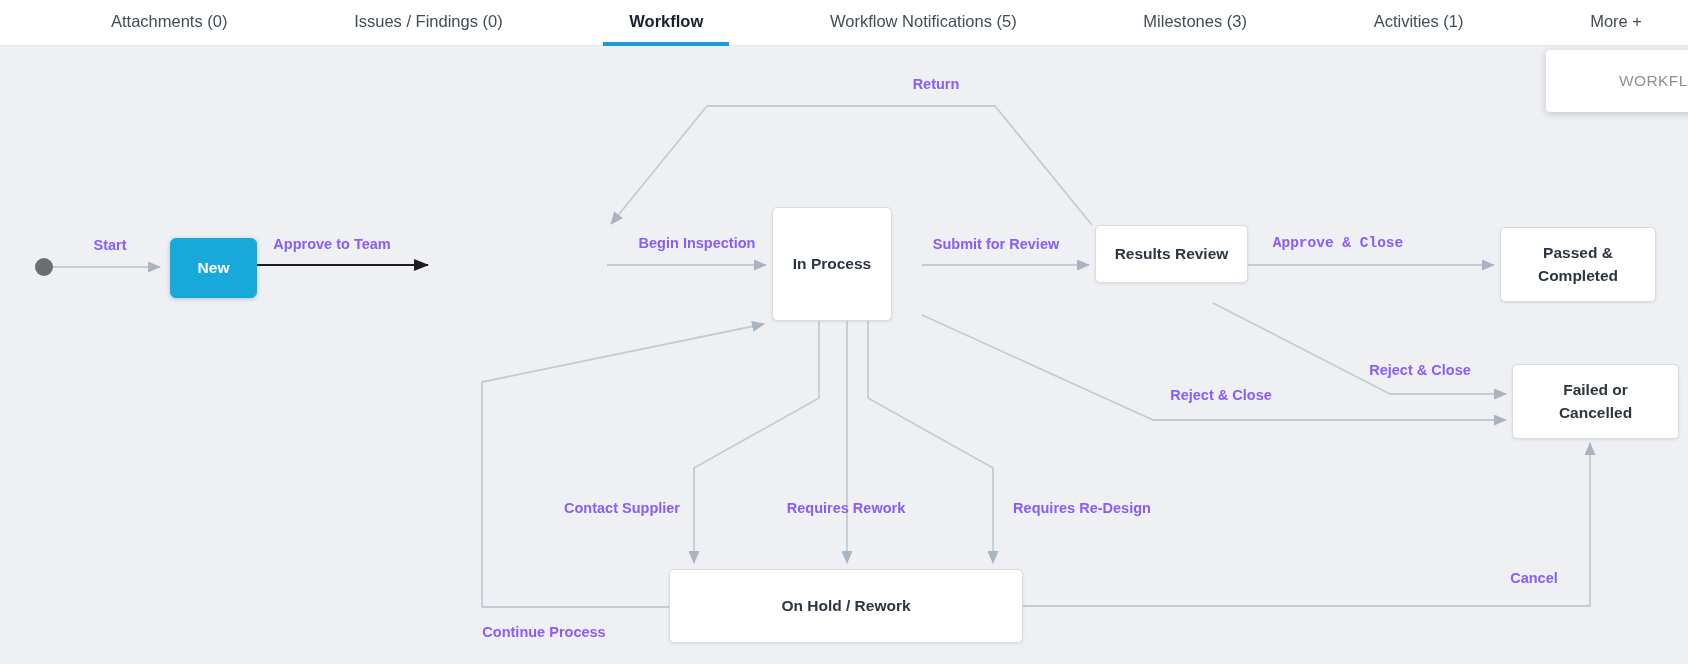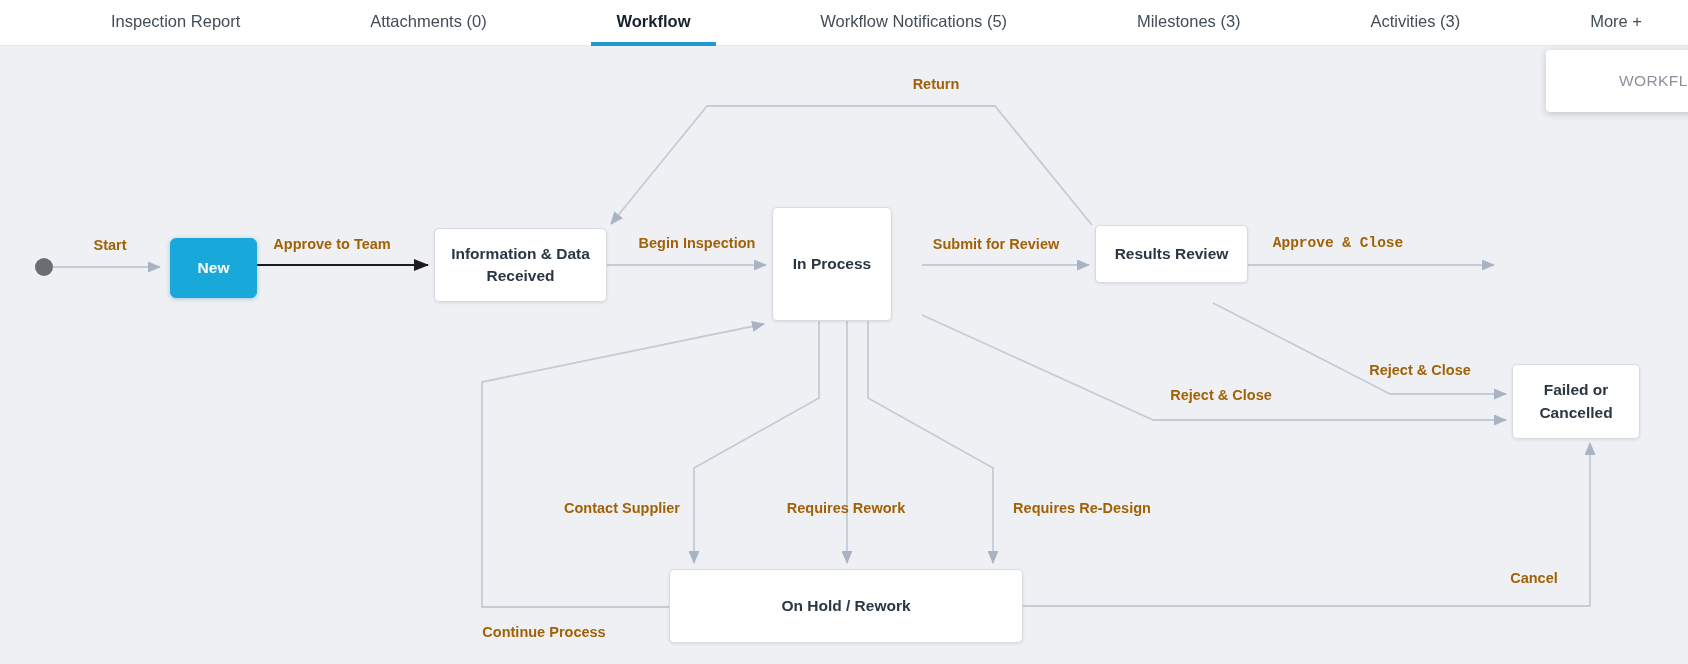--- a/index.html
+++ b/index.html
@@ -57,21 +57,21 @@
     border-radius:6px; font-weight:bold; font-size:15.5px;
     box-shadow:0 1px 4px rgba(20,120,170,0.35);
   }
   .start-dot {
     position:absolute; left:35px; top:258px; width:18px; height:18px;
     border-radius:50%; background:#6a6e73;
   }
 
   .elabel {
     position:absolute; transform:translate(-50%,-50%); white-space:nowrap;
-    font-size:14.5px; font-weight:600; color:#a16207;
+    font-size:14.5px; font-weight:600; color:#8b5cf6;
   }
 </style>
 </head>
 <body>
 
 <div class="canvas">
   <svg class="wires" width="1688" height="664">
     <defs>
       <marker id="ar" markerUnits="userSpaceOnUse" markerWidth="13" markerHeight="11" refX="12" refY="5.5" orient="auto">
         <path d="M0,0 L13,5.5 L0,11 Z" fill="#aab3c1"></path>
@@ -92,51 +92,51 @@
     <polyline points="847,321 847,563" marker-end="url(#ar)"></polyline>
     <polyline points="868,321 868,398 993,468 993,563" marker-end="url(#ar)"></polyline>
     <polyline points="669,607 482,607 482,382 764,324" marker-end="url(#ar)"></polyline>
     <polyline points="1023,606 1590,606 1590,443" marker-end="url(#ar)"></polyline>
   </svg>
 
   <div class="start-dot"></div>
 
   <div class="node blue" style="left:170px; top:238px; width:87px;  height:60px;">New</div>
 
-  <div class="node" style="left:434px; top:228px; width:173px; height:74px;">Information &amp; Data Received</div>
 
   <div class="node" style="left:772px; top:207px; width:120px; height:114px;">In Process</div>
 
   <div class="node" style="left:1095px; top:225px; width:153px; height:58px;">Results Review</div>
 
+  <div class="node" style="left:1500px; top:227px; width:156px; height:75px;">Passed &amp; Completed</div>
 
-  <div class="node" style="left:1512px; top:364px; width:128px; height:75px;">Failed or Cancelled</div>
+  <div class="node" style="left:1512px; top:364px; width:167px; height:75px;">Failed or Cancelled</div>
 
   <div class="node" style="left:669px; top:569px; width:354px; height:74px;">On Hold / Rework</div>
 
   <div class="elabel" style="left:110px;  top:245px;">Start</div>
   <div class="elabel" style="left:332px;  top:244px;">Approve to Team</div>
   <div class="elabel" style="left:697px;  top:243px;">Begin Inspection</div>
   <div class="elabel" style="left:996px;  top:244px;">Submit for Review</div>
   <div class="elabel" style="left:1338px; top:243px;font-family:Liberation Mono, monospace;">Approve &amp; Close</div>
   <div class="elabel" style="left:936px;  top:84px;">Return</div>
   <div class="elabel" style="left:1420px; top:370px;">Reject &amp; Close</div>
   <div class="elabel" style="left:1221px; top:395px;">Reject &amp; Close</div>
   <div class="elabel" style="left:622px;  top:508px;">Contact Supplier</div>
   <div class="elabel" style="left:846px;  top:508px;">Requires Rework</div>
   <div class="elabel" style="left:1082px; top:508px;">Requires Re-Design</div>
   <div class="elabel" style="left:544px;  top:632px;">Continue Process</div>
   <div class="elabel" style="left:1534px; top:578px;">Cancel</div>
 </div>
 
 <div class="tabbar">
-  <div class="tab">Inspection Report</div>
   <div class="tab">Attachments (0)</div>
+  <div class="tab">Issues / Findings (0)</div>
   <div class="tab active">Workflow</div>
   <div class="tab">Workflow Notifications (5)</div>
   <div class="tab">Milestones (3)</div>
-  <div class="tab">Activities (3)</div>
+  <div class="tab">Activities (1)</div>
   <div class="tab">More +</div>
 </div>
 
 <div class="dropdown">
   <div class="dropdown-item">WORKFLOW</div>
 </div>
 
 </body></html>

